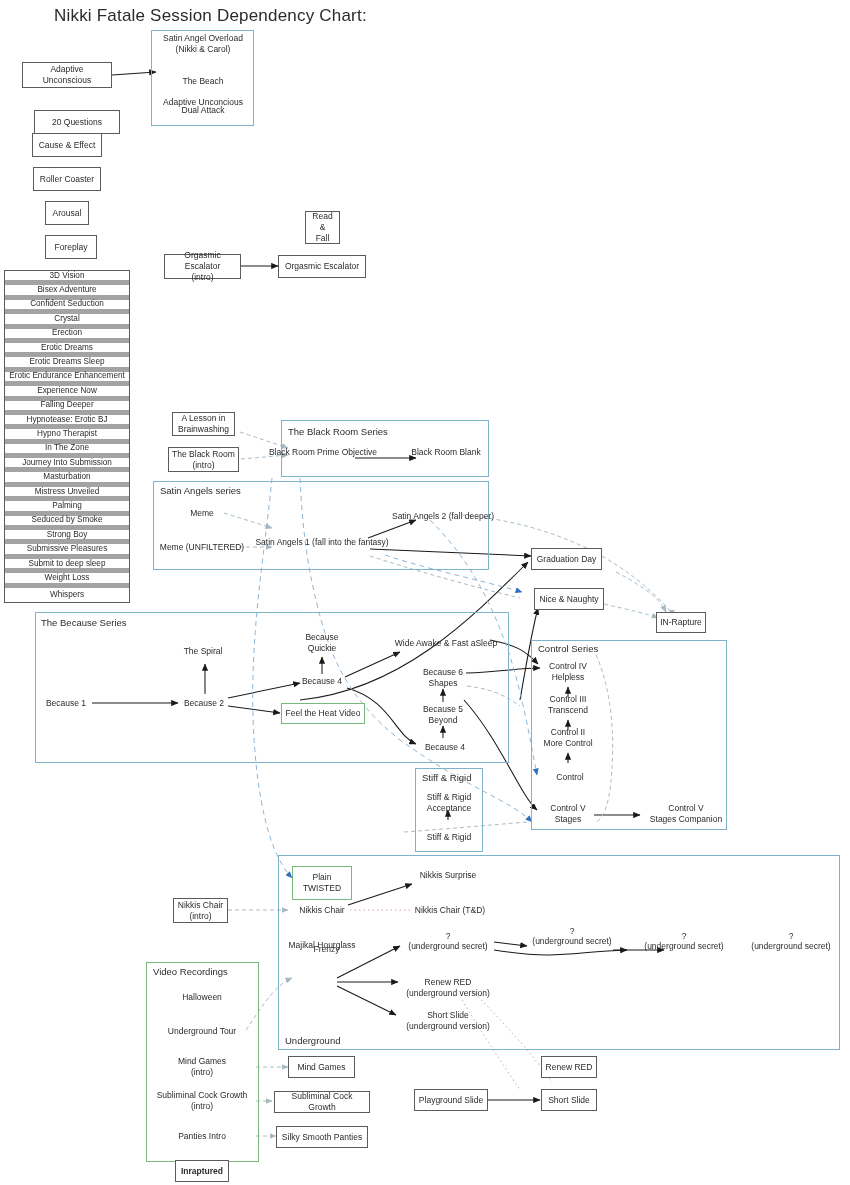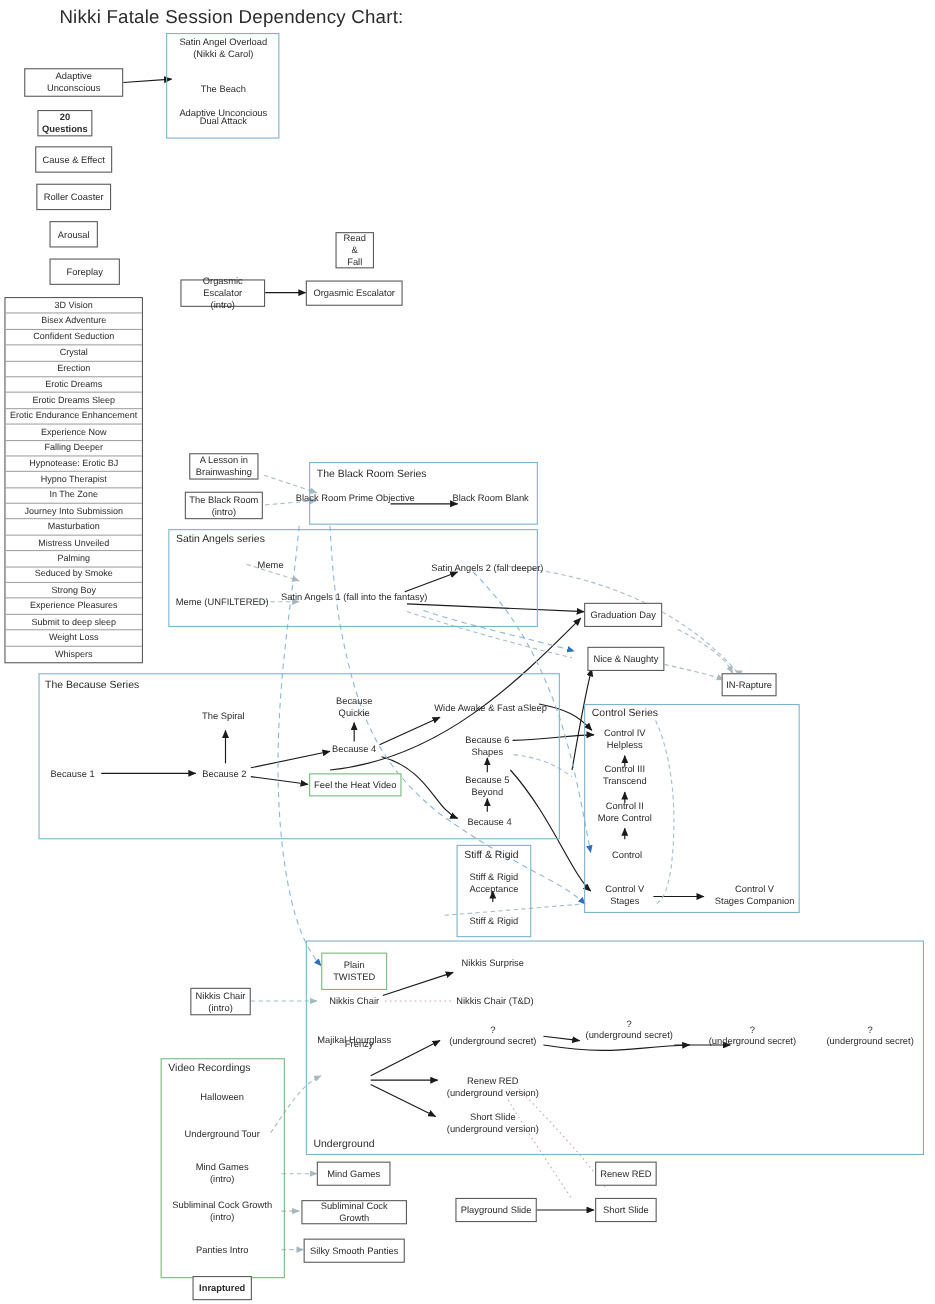--- a/index.html
+++ b/index.html
@@ -22,21 +22,21 @@
     border:1px solid #5b5b5b;background:#ffffff;
     display:flex;align-items:center;justify-content:center;
     text-align:center;font-size:8.5px;line-height:11px;color:#2b2b2b;
     padding:2px 3px;
   }
   .box.green{border-color:#79b87d;}
 
   
   .stacklist{position:absolute;box-sizing:border-box;border:1px solid #5b5b5b;background:#fff;}
   .stacklist .row{
-    box-sizing:border-box;height:14.4px;border-bottom:1px solid #a3a3a3;
+    box-sizing:border-box;height:14.4px;border-bottom:5px solid #a3a3a3;
     display:flex;align-items:center;justify-content:center;
     font-size:8.2px;color:#2b2b2b;line-height:10px;text-align:center;
   }
   .stacklist .row:last-child{border-bottom:none;}
 
   
   .group{
     position:absolute;box-sizing:border-box;background:transparent;
     border:1px solid #7fb3cc;
   }
@@ -164,29 +164,29 @@
 
     <g fill="none" stroke="#d9a3a8" stroke-width="1" stroke-dasharray="1.5,3">
       <path d="M350,910 L412,910"></path>
       <path d="M472,990 C500,1020 530,1050 552,1082"></path>
       <path d="M462,1000 C480,1030 500,1060 520,1090"></path>
     </g>
   </svg>
 
   <div class="box" style="left:22px;top:62px;width:90px;height:26px;">Adaptive Unconscious</div>
 
-  <div class="box" style="left:34px;top:100px;width:50px;height:24px;font-weight:bold;">20 Questions</div>
+  <div class="box" style="left:34px;top:110px;width:86px;height:24px;">20 Questions</div>
 
   <div class="box" style="left:32px;top:133px;width:70px;height:24px;">Cause &amp; Effect</div>
 
   <div class="box" style="left:33px;top:167px;width:68px;height:24px;">Roller Coaster</div>
 
   <div class="box" style="left:45px;top:201px;width:44px;height:24px;">Arousal</div>
 
-  <div class="box" style="left:45px;top:235px;width:64px;height:24px;">Foreplay</div>
+  <div class="box" style="left:45px;top:235px;width:52px;height:24px;">Foreplay</div>
 
   <div class="stacklist" id="session-list" style="left:4px;top:270px;width:126px;">
       <div class="row">3D Vision</div>
       <div class="row">Bisex Adventure</div>
       <div class="row">Confident Seduction</div>
       <div class="row">Crystal</div>
       <div class="row">Erection</div>
       <div class="row">Erotic Dreams</div>
       <div class="row">Erotic Dreams Sleep</div>
       <div class="row">Erotic Endurance Enhancement</div>
@@ -194,21 +194,21 @@
       <div class="row">Falling Deeper</div>
       <div class="row">Hypnotease: Erotic BJ</div>
       <div class="row">Hypno Therapist</div>
       <div class="row">In The Zone</div>
       <div class="row">Journey Into Submission</div>
       <div class="row">Masturbation</div>
       <div class="row">Mistress Unveiled</div>
       <div class="row">Palming</div>
       <div class="row">Seduced by Smoke</div>
       <div class="row">Strong Boy</div>
-      <div class="row">Experience Pleasures</div>
+      <div class="row">Submissive Pleasures</div>
       <div class="row">Submit to deep sleep</div>
       <div class="row">Weight Loss</div>
       <div class="row">Whispers</div>
     </div>
 
   <div class="group" style="left:151px;top:30px;width:103px;height:96px;"></div>
   <div class="node" style="left:203px;top:33px;">Satin Angel Overload</div>
   <div class="node" style="left:203px;top:44px;">(Nikki &amp; Carol)</div>
   <div class="node" style="left:203px;top:65px;margin-top:32px;">Adaptive Unconcious</div>
   <div class="node" style="left:203px;top:76px;">The Beach</div>
@@ -231,21 +231,21 @@
 
   <div class="group" style="left:281px;top:420px;width:208px;height:57px;"></div>
   <div class="node" style="left:288px;top:426px;transform:none;text-align:left;font-size:9.5px;">The Black Room Series</div>
   <div class="node" style="left:323px;top:447px;" style2="">Black Room
 Prime Objective</div>
   <div class="node" style="left:446px;top:447px;">Black Room
 Blank</div>
 
   <div class="group" style="left:153px;top:481px;width:336px;height:89px;"></div>
   <div class="node" style="left:160px;top:485px;transform:none;text-align:left;font-size:9.5px;">Satin Angels series</div>
-  <div class="node" style="left:202px;top:508px;margin-left:44px;">Meme</div>
+  <div class="node" style="left:202px;top:508px;">Meme</div>
   <div class="node" style="left:202px;top:542px;">Meme (UNFILTERED)</div>
   <div class="node" style="left:322px;top:537px;">Satin Angels 1
 (fall into the fantasy)</div>
   <div class="node" style="left:443px;top:511px;">Satin Angels 2
 (fall deeper)</div>
 
   <div class="box" style="left:531px;top:548px;width:71px;height:22px;">Graduation Day</div>
   <div class="box" style="left:534px;top:588px;width:70px;height:22px;">Nice &amp; Naughty</div>
   <div class="box" style="left:656px;top:612px;width:50px;height:21px;">IN-Rapture</div>
 

